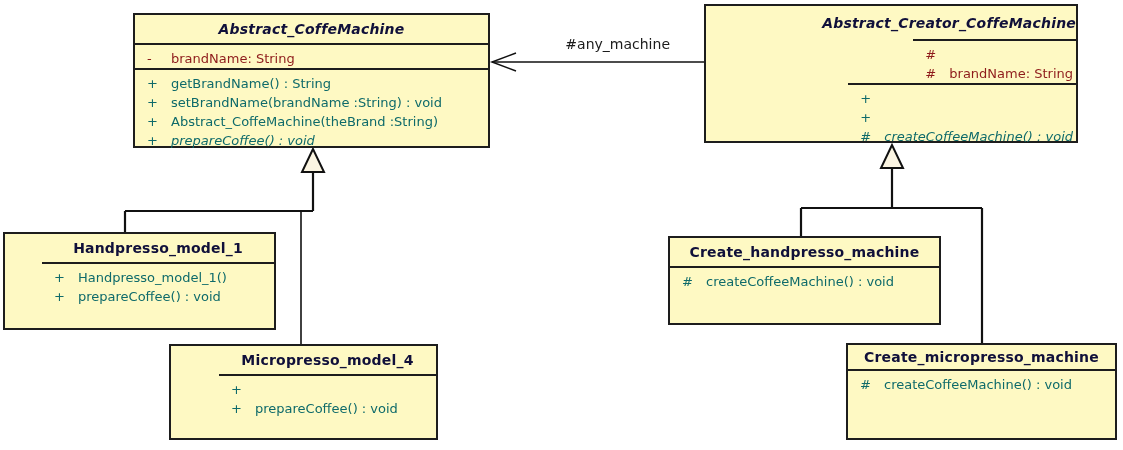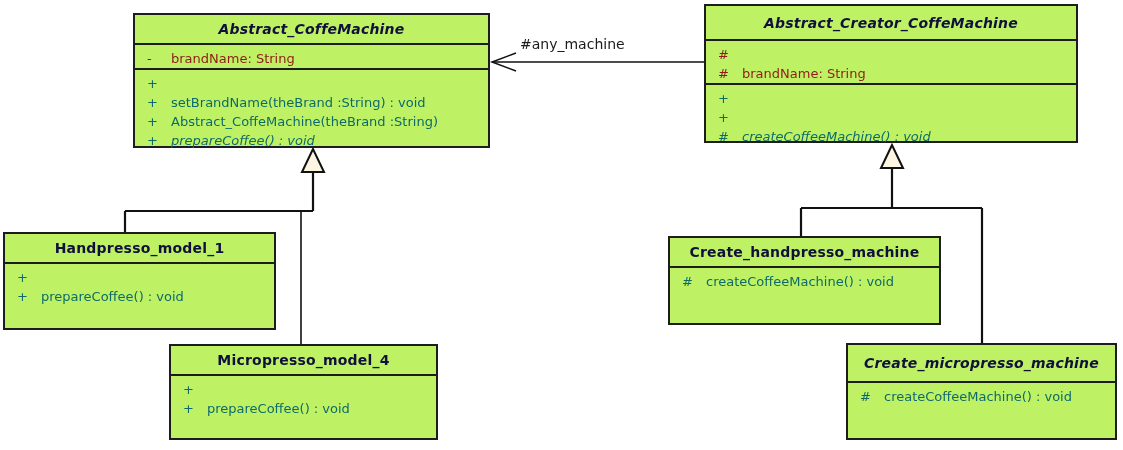--- a/index.html
+++ b/index.html
@@ -5,38 +5,38 @@
   html,body{margin:0;padding:0;}
   body{
     width:1123px;height:450px;background:#ffffff;position:relative;overflow:hidden;
     font-family:"DejaVu Sans","Liberation Sans",sans-serif;
   }
   .diagram{position:absolute;left:0;top:0;width:1123px;height:450px;}
   svg.connectors{position:absolute;left:0;top:0;pointer-events:none;}
   svg.connectors g{pointer-events:all;}
 
   .cls{
-    position:absolute;background:#bef264;border:2px solid #1d1d1d;
+    position:absolute;background:#fef9c3;border:2px solid #1d1d1d;
     box-sizing:border-box;display:flex;flex-direction:column;
   }
   .cls-title{
     flex:none;display:flex;align-items:center;justify-content:center;
     font-weight:bold;font-size:14px;color:#10103a;letter-spacing:.2px;
   }
   .cls-title.abstract{font-style:italic;}
   .compartment{border-top:2px solid #1d1d1d;padding:4px 3px 0 0;box-sizing:border-box;}
   .compartment.grow{flex:1;}
   .row{display:flex;font-size:13px;line-height:19px;white-space:nowrap;}
   .vis{flex:none;width:24px;padding-left:12px;box-sizing:content-box;}
   .attr-row{color:#8E1B1B;}
   .method-row{color:#0E6A6A;}
   .it{font-style:italic;}
 
   .assoc-label{
-    position:absolute;left:520px;top:36px;width:150px;text-align:left;
+    position:absolute;left:520px;top:36px;width:150px;text-align:right;
     font-size:14px;color:#1b1b1b;
   }
 </style>
 </head>
 <body>
 
 <div class="diagram">
 
   <svg class="connectors" width="1123" height="450" viewBox="0 0 1123 450">
 
@@ -68,37 +68,38 @@
     <div class="cls-title abstract" style="height:28px;">Abstract_CoffeMachine</div>
     <div class="compartment" style="height:30px;">
       <div class="row attr-row">
         <span class="vis">-</span>
         <span class="txt">brandName: String</span>
       </div>
     </div>
     <div class="compartment grow">
       <div class="row method-row">
         <span class="vis">+</span>
+        <span class="txt">getBrandName() : String</span>
       </div>
       <div class="row method-row">
         <span class="vis">+</span>
-        <span class="txt">setBrandName(theBrand :String) : void</span>
+        <span class="txt">setBrandName(brandName :String) : void</span>
       </div>
       <div class="row method-row">
         <span class="vis">+</span>
         <span class="txt">Abstract_CoffeMachine(theBrand :String)</span>
       </div>
       <div class="row method-row">
         <span class="vis">+</span>
         <span class="txt it">prepareCoffee() : void</span>
       </div>
     </div>
   </div>
 
-  <div class="cls" style="left:704px;top:4px;width:374px;height:139px;">
+  <div class="cls" style="left:704px;top:4px;width:374px;height:139px;align-items:flex-end;">
     <div class="cls-title abstract" style="height:33px;">Abstract_Creator_CoffeMachine</div>
     <div class="compartment" style="height:50px;">
       <div class="row attr-row">
         <span class="vis">#</span>
       </div>
       <div class="row attr-row">
         <span class="vis">#</span>
         <span class="txt">brandName: String</span>
       </div>
     </div>
@@ -109,34 +110,35 @@
       <div class="row method-row">
         <span class="vis">+</span>
       </div>
       <div class="row method-row">
         <span class="vis">#</span>
         <span class="txt it">createCoffeeMachine() : void</span>
       </div>
     </div>
   </div>
 
-  <div class="cls" style="left:3px;top:232px;width:273px;height:98px;">
+  <div class="cls" style="left:3px;top:232px;width:273px;height:98px;padding-left:37px;">
     <div class="cls-title" style="height:28px;">Handpresso_model_1</div>
     <div class="compartment grow">
       <div class="row method-row">
         <span class="vis">+</span>
+        <span class="txt">Handpresso_model_1()</span>
       </div>
       <div class="row method-row">
         <span class="vis">+</span>
         <span class="txt">prepareCoffee() : void</span>
       </div>
     </div>
   </div>
 
-  <div class="cls" style="left:169px;top:344px;width:269px;height:96px;">
+  <div class="cls" style="left:169px;top:344px;width:269px;height:96px;padding-left:48px;">
     <div class="cls-title" style="height:28px;">Micropresso_model_4</div>
     <div class="compartment grow">
       <div class="row method-row">
         <span class="vis">+</span>
       </div>
       <div class="row method-row">
         <span class="vis">+</span>
         <span class="txt">prepareCoffee() : void</span>
       </div>
     </div>
@@ -146,21 +148,21 @@
     <div class="cls-title" style="height:28px;text-align:center;">Create_handpresso_machine</div>
     <div class="compartment grow">
       <div class="row method-row">
         <span class="vis">#</span>
         <span class="txt">createCoffeeMachine() : void</span>
       </div>
     </div>
   </div>
 
   <div class="cls" style="left:846px;top:343px;width:271px;height:97px;">
-    <div class="cls-title" style="height:36px;font-style:italic;">Create_micropresso_machine</div>
+    <div class="cls-title" style="height:24px;">Create_micropresso_machine</div>
     <div class="compartment grow">
       <div class="row method-row">
         <span class="vis">#</span>
         <span class="txt">createCoffeeMachine() : void</span>
       </div>
     </div>
   </div>
 
 </div>
 

